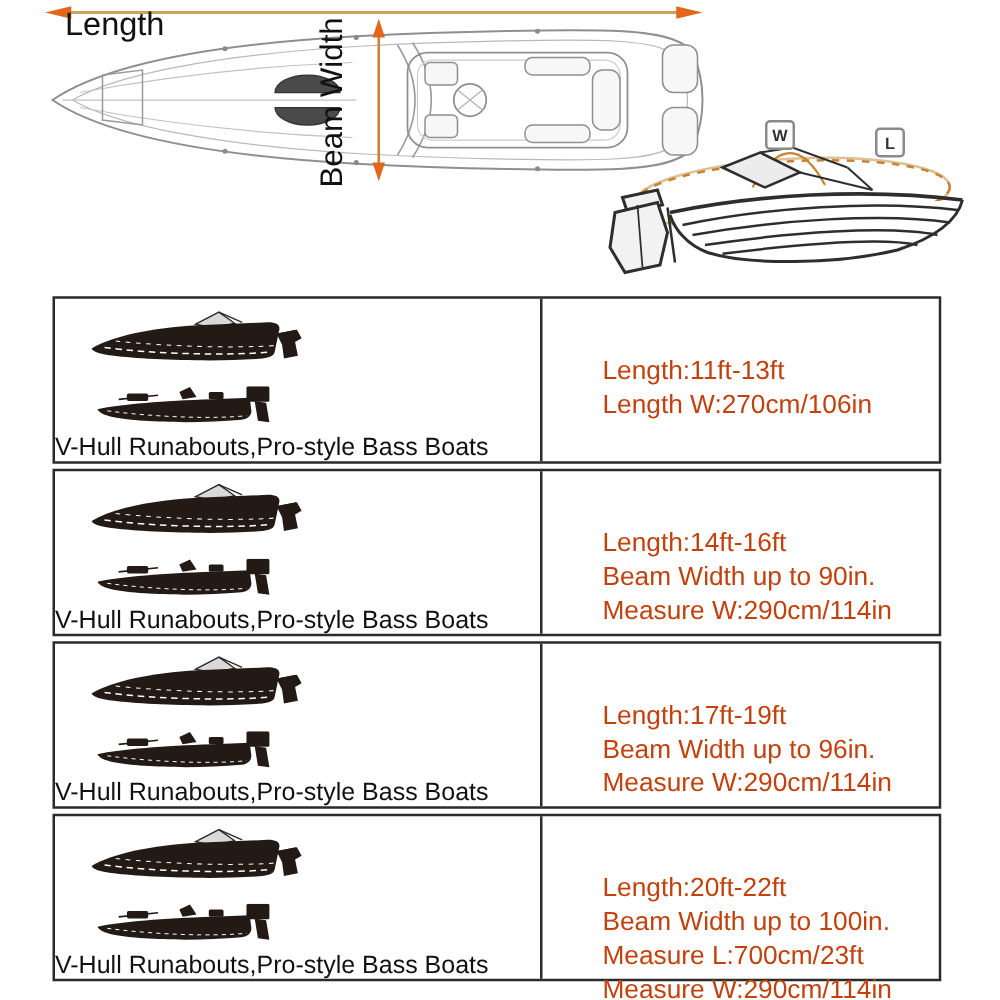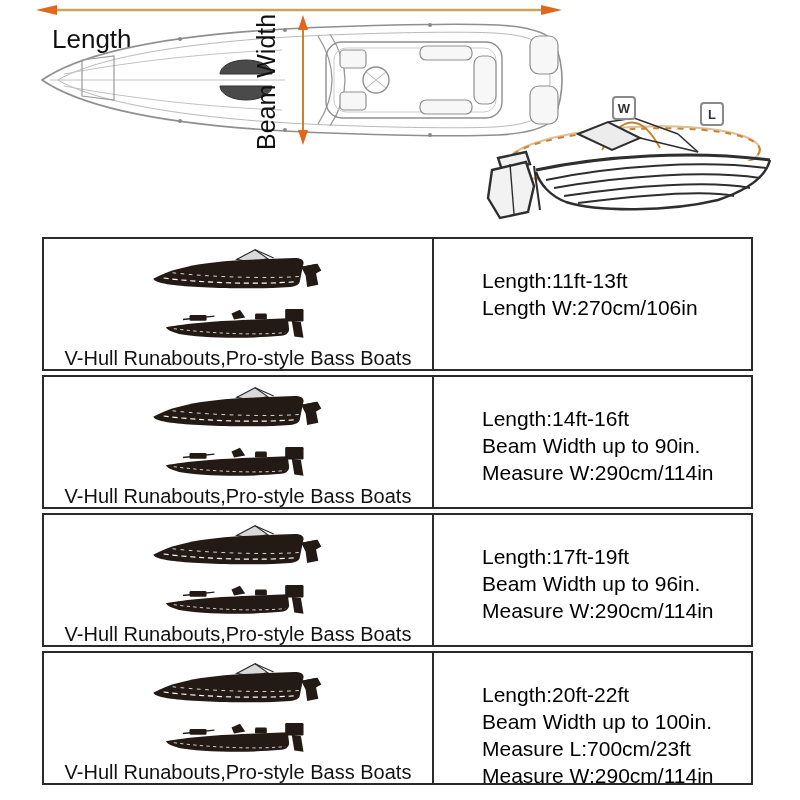--- a/index.html
+++ b/index.html
@@ -2,38 +2,38 @@
 <html><head>
 <meta charset="utf-8">
 <style>
   html,body{margin:0;padding:0;background:#ffffff;}
   .stage{position:relative;width:800px;height:800px;background:#ffffff;overflow:hidden;
          font-family:"Liberation Sans", sans-serif;color:#161616;}
   svg{display:block;}
   .abs{position:absolute;}
 
   
-  .length-label{left:52px;top:24px;font-size:26px;color:#111;}
+  .length-label{left:52px;top:4px;font-size:26px;color:#111;}
   .beam-label{left:250px;top:20px;height:124px;width:32px;display:flex;align-items:center;justify-content:center;
               writing-mode:vertical-rl;transform:rotate(180deg);font-size:25px;color:#111;white-space:nowrap;}
   .wl-box{width:20px;height:20px;border:2px solid #8a8a8a;border-radius:4px;background:#fff;
           display:flex;align-items:center;justify-content:center;font-size:13px;font-weight:bold;color:#333;}
   .w-box{left:612px;top:96px;}
   .l-box{left:700px;top:102px;}
 
   
   .size-table{left:42px;top:237px;width:711px;}
   .size-row{box-sizing:border-box;height:134px;margin-bottom:4px;border:2px solid #2b2b2b;
             display:flex;background:#fff;}
   .cell-boats{flex:0 0 390px;border-right:2px solid #2b2b2b;box-sizing:border-box;
-              display:flex;flex-direction:column;align-items:center;overflow:hidden;}
+              display:flex;flex-direction:column;align-items:flex-start;overflow:hidden;}
   .boat1{width:228px;height:58px;margin-top:7px;flex:0 0 auto;}
   .boat2{width:212px;height:38px;margin-top:5px;flex:0 0 auto;}
   .boat-caption{margin-top:auto;padding-bottom:3px;font-size:20px;color:#111;white-space:nowrap;}
-  .cell-specs{flex:1;padding:28px 4px 0 48px;font-size:21px;line-height:27px;color:#000000;}
+  .cell-specs{flex:1;padding:44px 4px 0 48px;font-size:21px;line-height:27px;color:#c2410c;}
 </style>
 </head>
 <body>
 
 <svg width="0" height="0" style="position:absolute" aria-hidden="true">
   <defs>
     <g id="sym-speedboat">
       <polygon points="118,18 143,5 160,17 138,22" fill="#d9d9d9" stroke="#2a2a2a" stroke-width="1.5"></polygon>
       <path d="M 143,5 L 168,16" stroke="#2a2a2a" stroke-width="1.5" fill="none"></path>
       <path d="M 6,44 C 30,30 70,22 120,19 L 196,16 C 205,16 209,19 208,24 L 203,48

